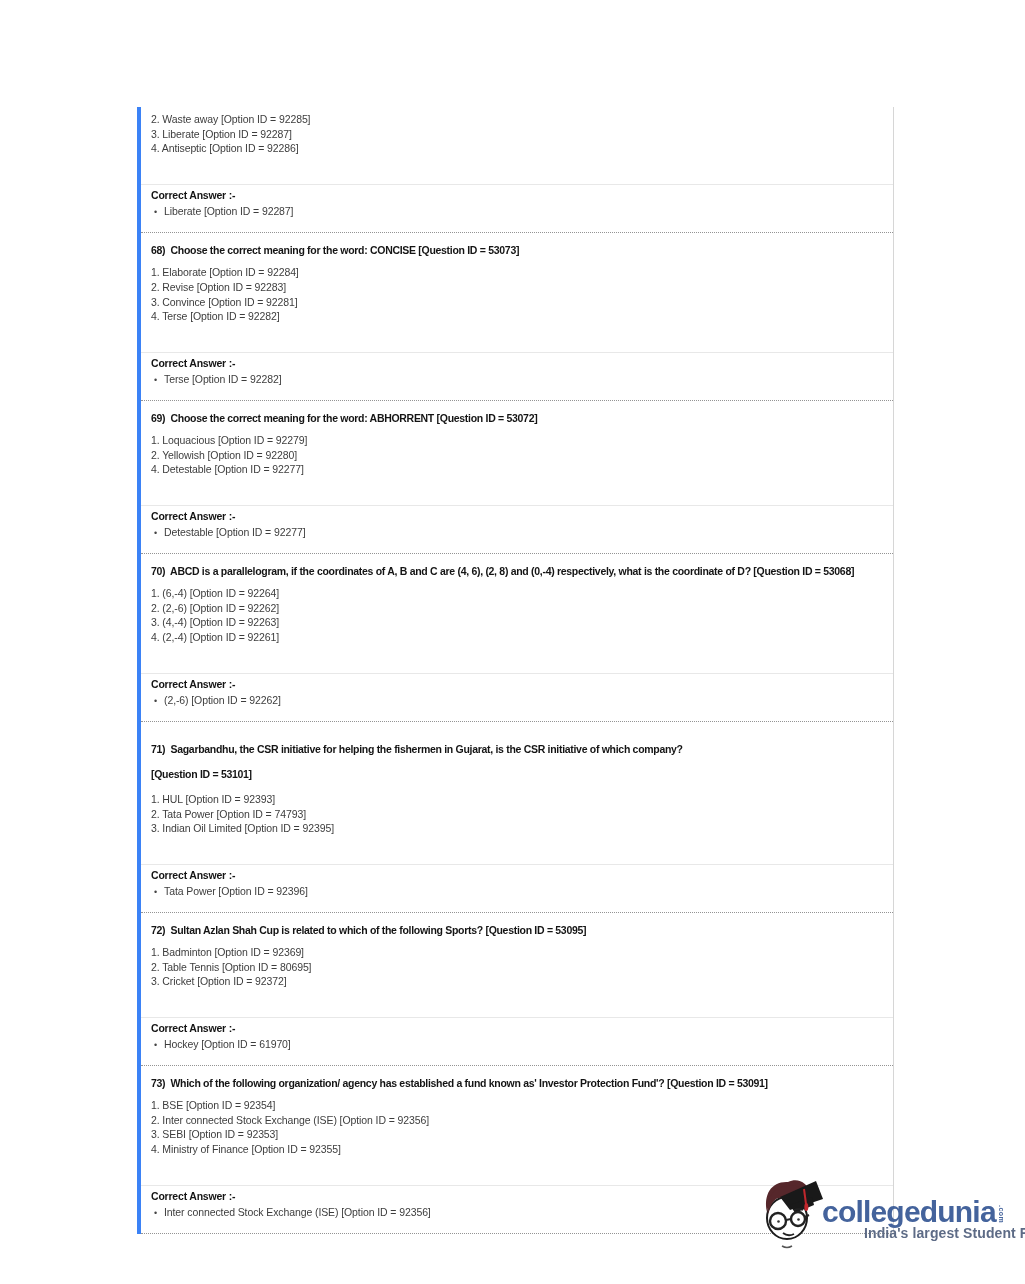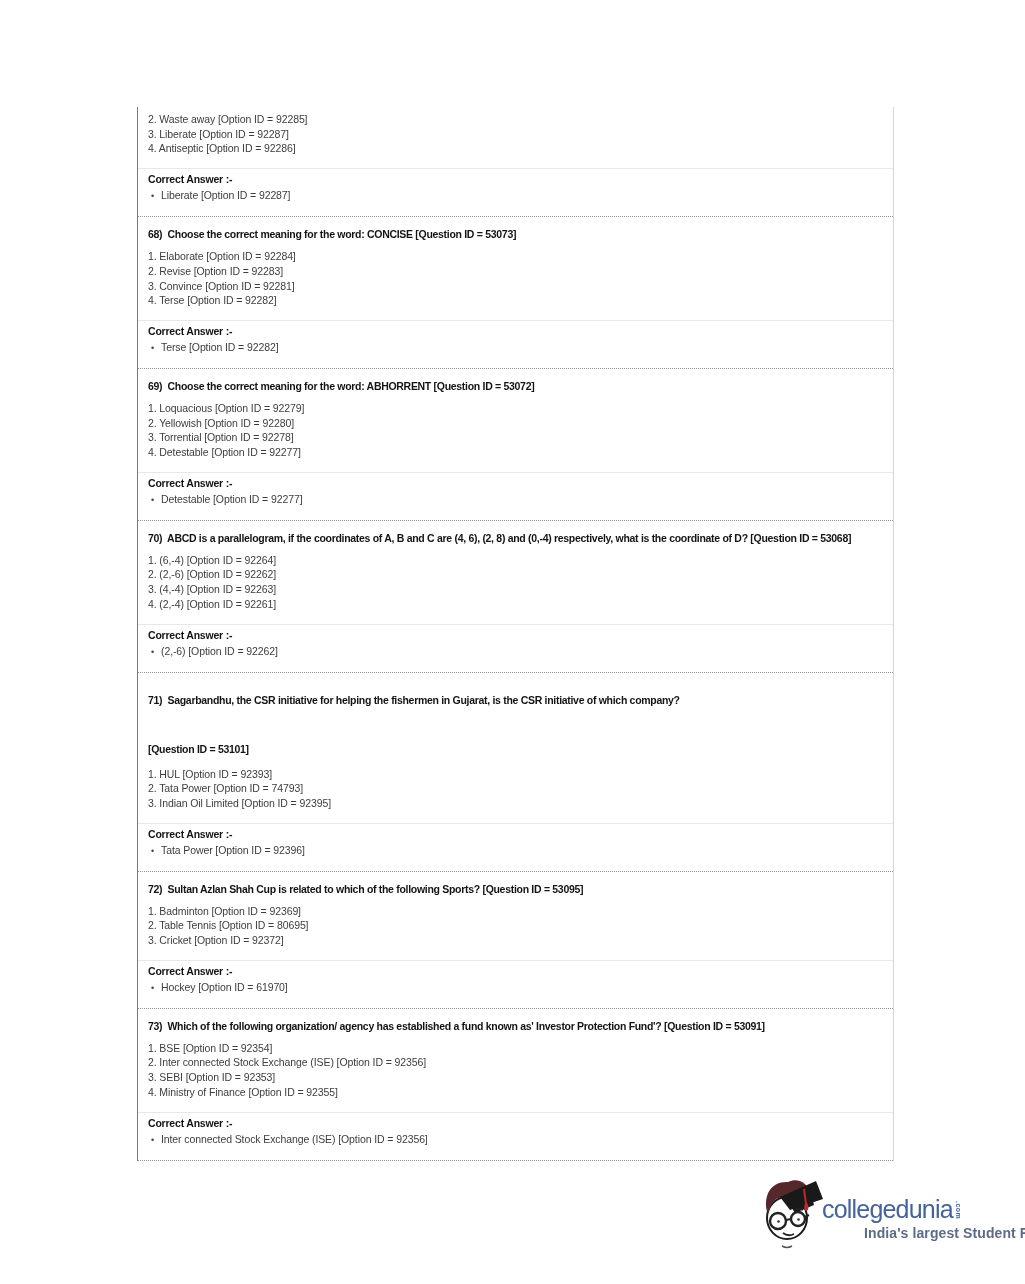--- a/index.html
+++ b/index.html
@@ -10,21 +10,21 @@
     font-family: "Liberation Sans", "DejaVu Sans", sans-serif;
     overflow: hidden;
     position: relative;
   }
 
   
   .content-box {
     position: absolute;
     left: 137px; top: 107px;
     width: 757px;
-    border-left: 1px solid #3b82f6;
+    border-left: 4px solid #3b82f6;
     border-right: 1px solid #d6d6d6;
     background: #ffffff;
   }
 
   .q-block { border-bottom: 1px dotted #949494; }
 
   .q-header {
     padding: 10px 10px 7px 10px;
     font-size: 10.5px;
     line-height: 15px;
@@ -36,36 +36,35 @@
   .q-block.spaced .q-header { padding-top: 20px; }
 
   .q-header2 {
     padding: 3px 10px 10px 10px;
     font-size: 10.5px;
     line-height: 15px;
     font-weight: bold;
     color: #141414;
     letter-spacing: -0.3px;
     white-space: pre-wrap;
-    margin-top: 24px;
   }
 
   .q-options { padding: 0 10px; }
   .q-block.no-header .q-options { padding-top: 5px; }
 
   .option-line {
     font-size: 10.5px;
     line-height: 14.7px;
     color: #3d3d3d;
     letter-spacing: -0.1px;
     white-space: pre-wrap;
   }
 
   .answer-wrap {
-    margin-top: 12px;
+    margin-top: 28px;
     border-top: 1px solid #e8e8e8;
     padding: 3px 10px 11px 10px;
   }
   .answer-label {
     font-size: 10.5px;
     line-height: 15px;
     font-weight: bold;
     color: #141414;
     letter-spacing: -0.2px;
   }
@@ -90,22 +89,22 @@
     position: absolute;
     left: 762px; top: 1176px;
     width: 255px; height: 84px;
   }
   .mascot { position: absolute; left: 0; top: 0; }
   .brand-row {
     position: absolute; left: 60px; top: 19px;
     white-space: nowrap;
   }
   .brand {
-    font-size: 25px;
-    font-weight: normal;
+    font-size: 30px;
+    font-weight: bold;
     letter-spacing: -0.8px;
     color: #44639c;
     margin-top: 36px;
   }
   .brand-com {
     display: inline-block;
     writing-mode: vertical-rl;
     font-size: 7px;
     font-weight: bold;
     color: #44639c;
@@ -161,21 +160,20 @@
       </div>
     </div>
   </section>
 
   <section class="q-block">
     <div class="q-header">69)  Choose the correct meaning for the word: ABHORRENT [Question ID = 53072]</div>
 
     <div class="q-options">
           <div class="option-line">1. Loquacious [Option ID = 92279]</div>
           <div class="option-line">2. Yellowish [Option ID = 92280]</div>
-          <div class="option-line">3. Torrential [Option ID = 92278]</div>
           <div class="option-line">4. Detestable [Option ID = 92277]</div>
         </div>
     <div class="answer-wrap">
       <div class="answer-label">Correct Answer :-</div>
       <div class="answer-line">
         <span class="answer-bullet">•</span>
         <span>Detestable [Option ID = 92277]</span>
       </div>
     </div>
   </section>

